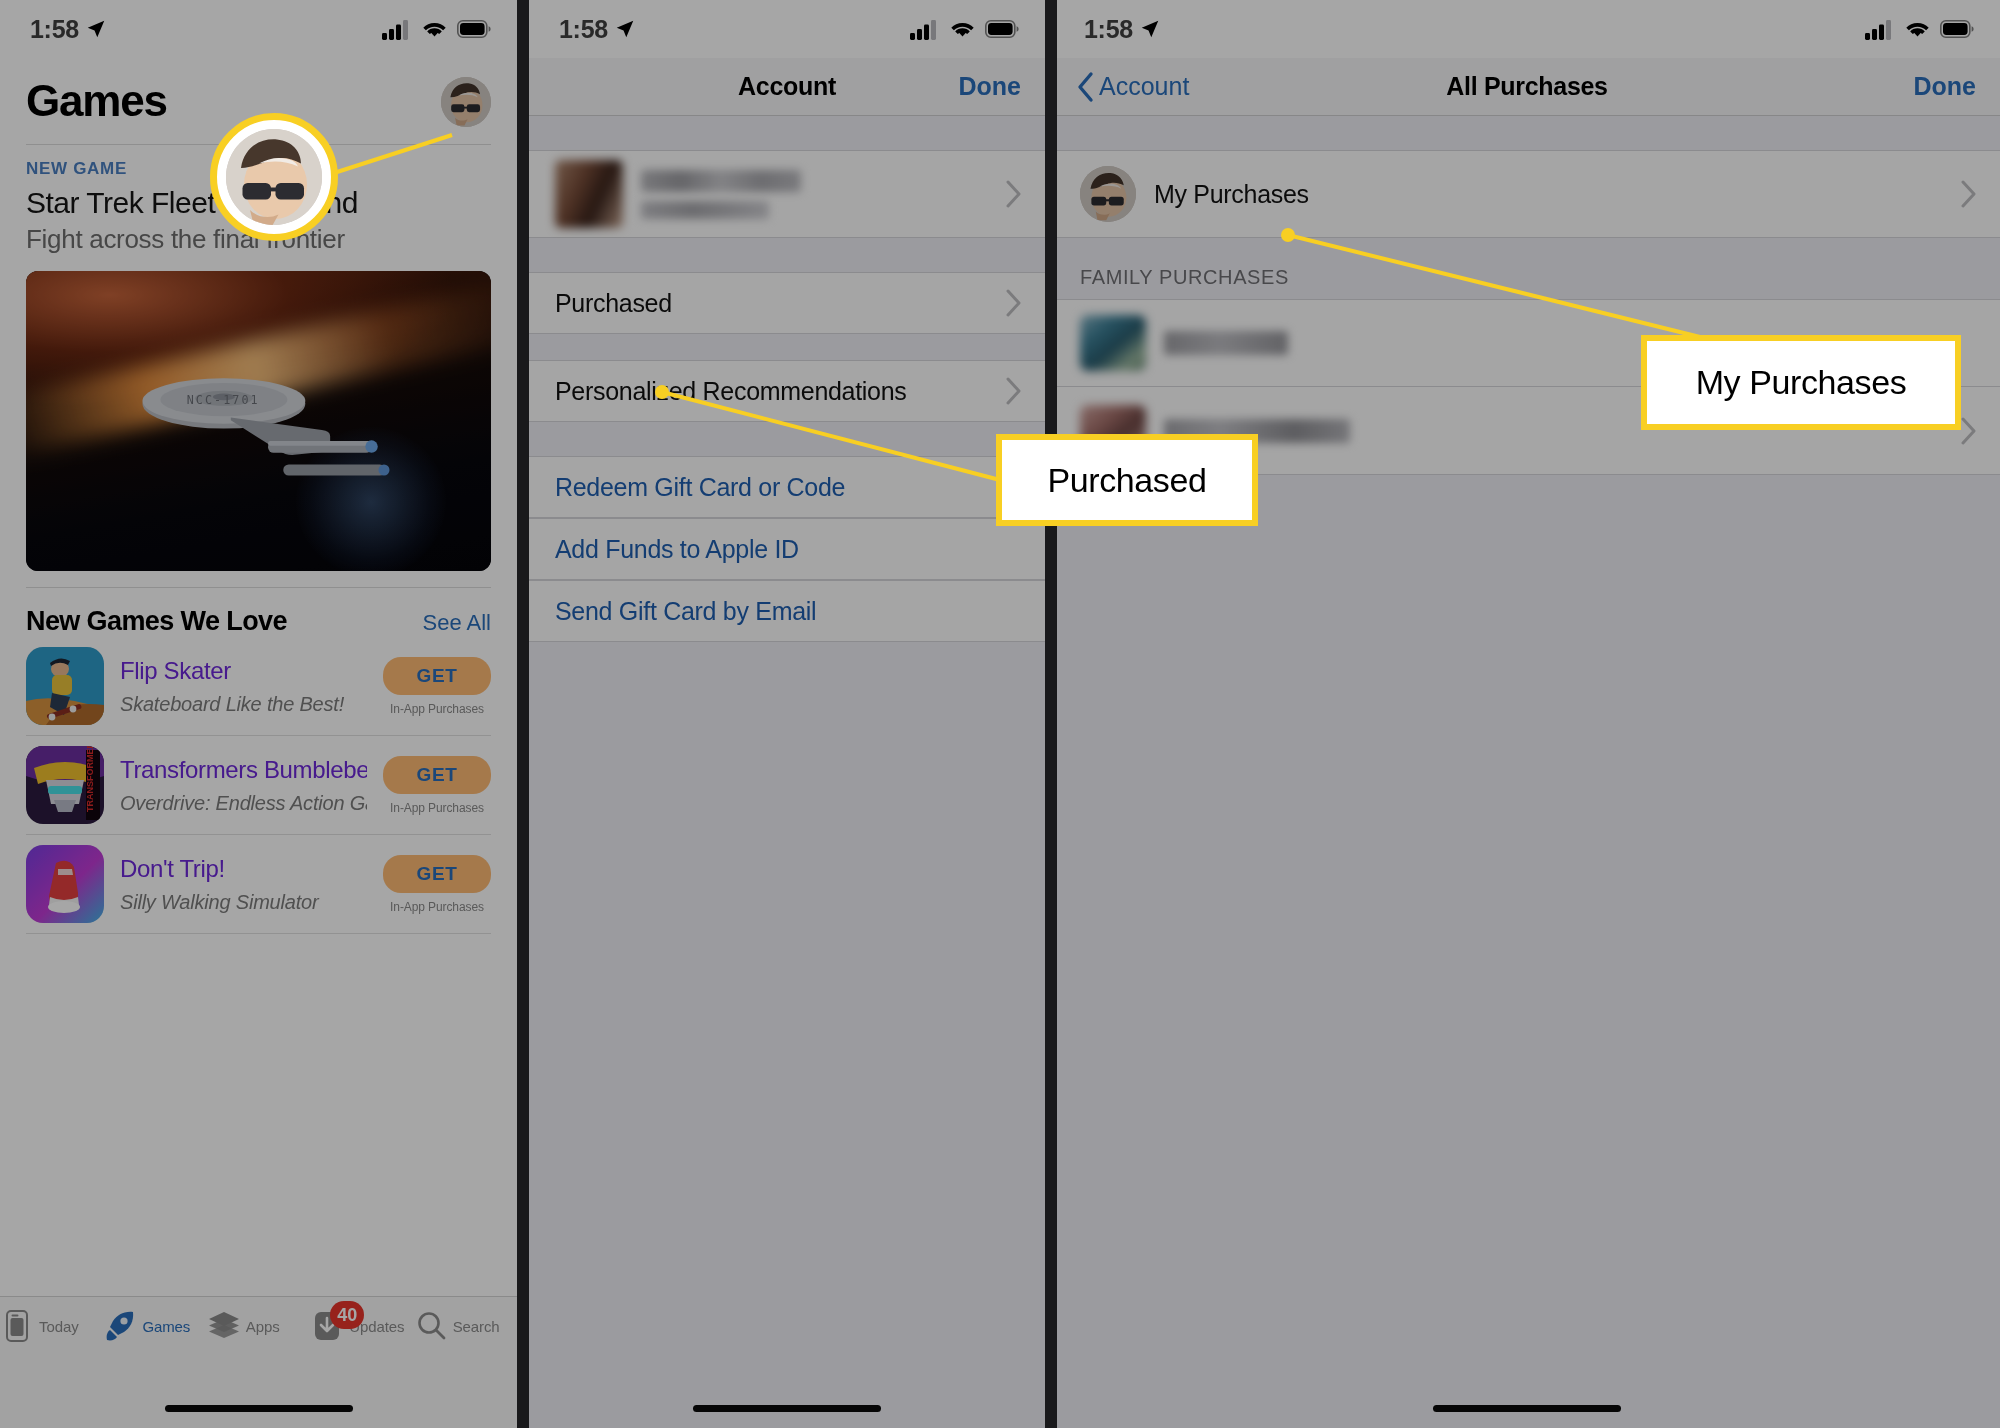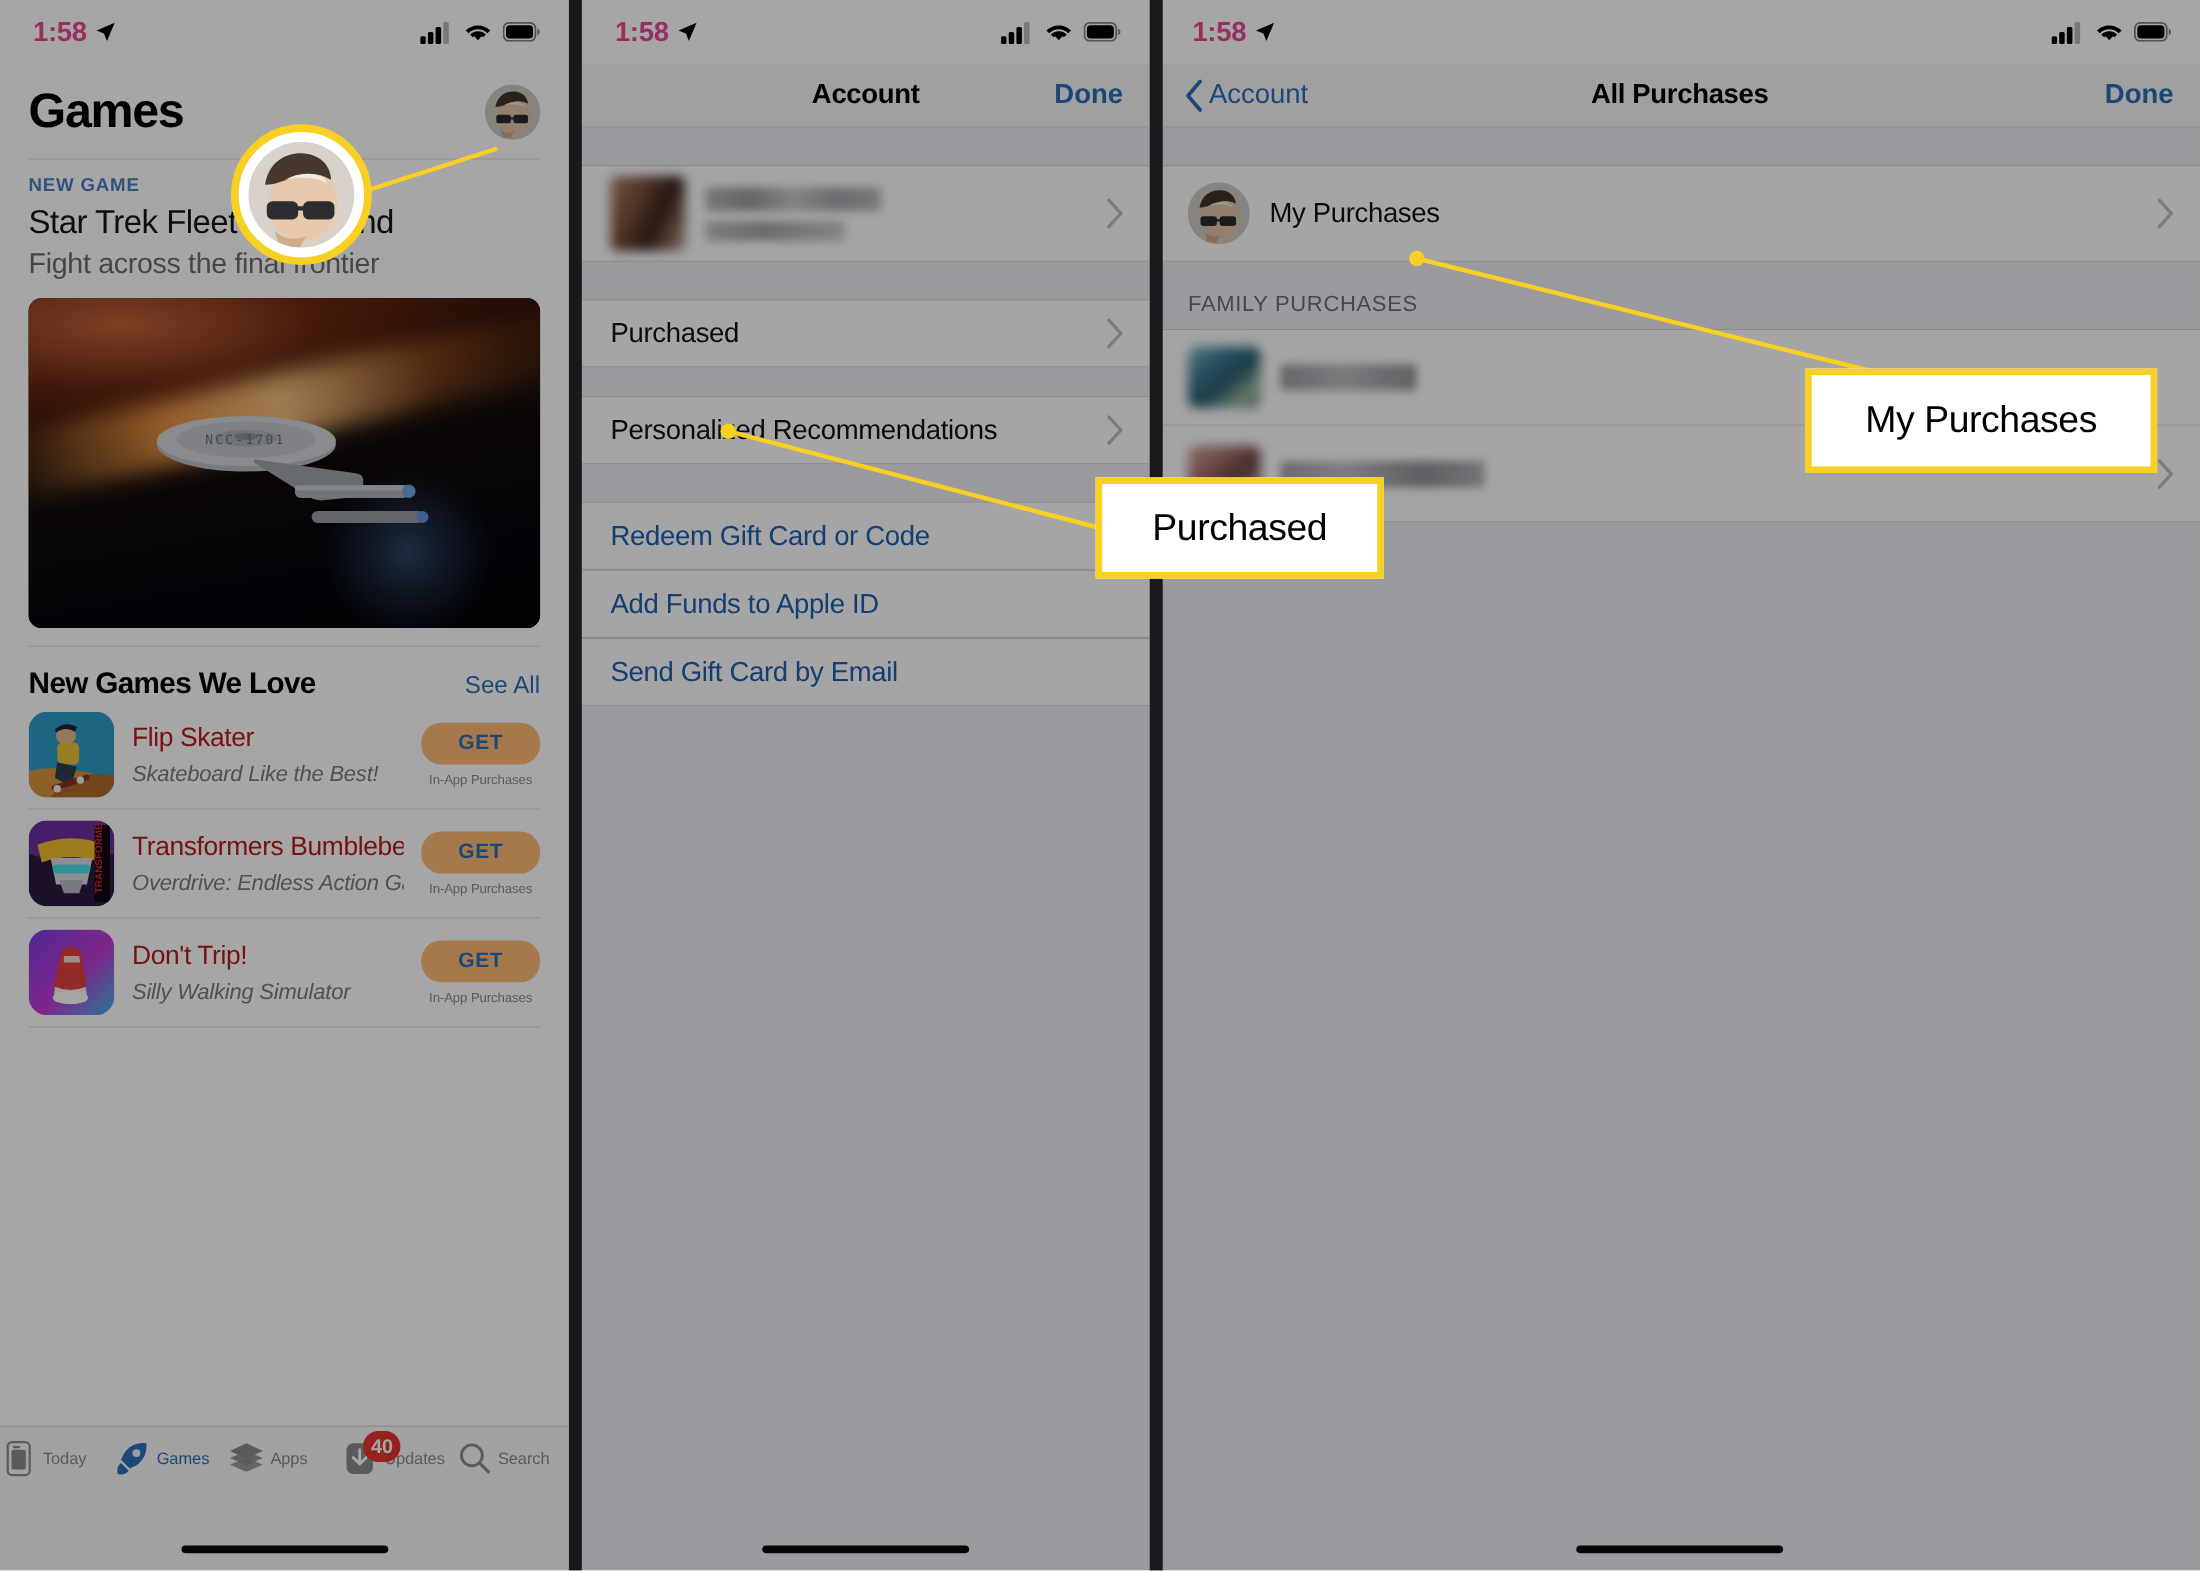--- a/index.html
+++ b/index.html
@@ -54,21 +54,21 @@
     display: flex;
     align-items: center;
     justify-content: space-between;
     padding: 0 26px 0 30px;
     box-sizing: border-box;
     z-index: 20;
   }
   .sb-time {
     font-size: 25px;
     font-weight: bold;
-    color: #ec4899;
+    color: #404040;
     letter-spacing: -0.3px;
     display: flex;
     align-items: center;
     gap: 6px;
   }
   .loc-arrow { display:block; }
   .sb-right {
     display: flex;
     align-items: center;
     gap: 9px;
@@ -195,21 +195,21 @@
     width: 78px; height: 78px;
     border-radius: 17px;
     overflow: hidden;
     flex: none;
     position: relative;
     box-shadow: inset 0 0 0 1px rgba(0,0,0,0.07);
   }
   .app-meta { flex: 1 1 auto; min-width: 0; }
   .app-name {
     font-size: 24px;
-    color: #b91c1c;
+    color: #6d28d9;
     letter-spacing: -0.35px;
     white-space: nowrap; overflow: hidden; text-overflow: clip;
   }
   .app-sub {
     font-size: 20px;
     color: #7b7b7b;
     margin-top: 8px;
     letter-spacing: -0.2px;
     white-space: nowrap; overflow: hidden; text-overflow: clip; font-style: italic;
   }

